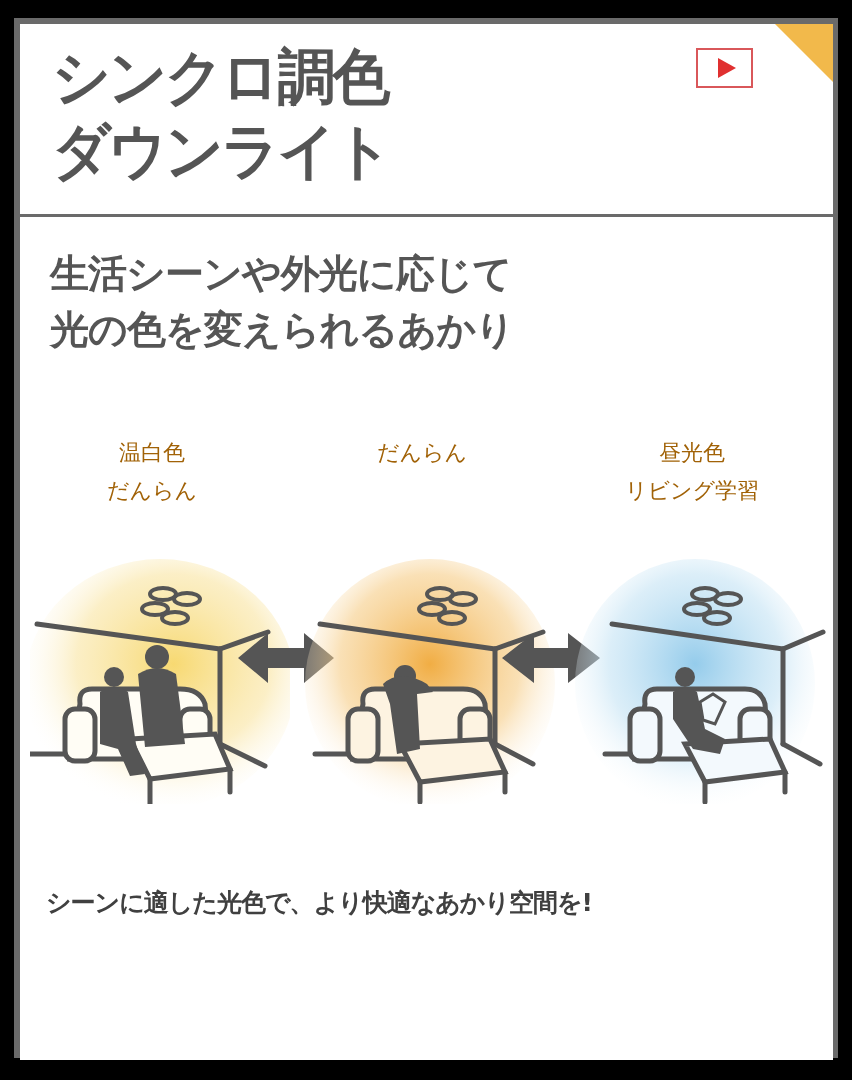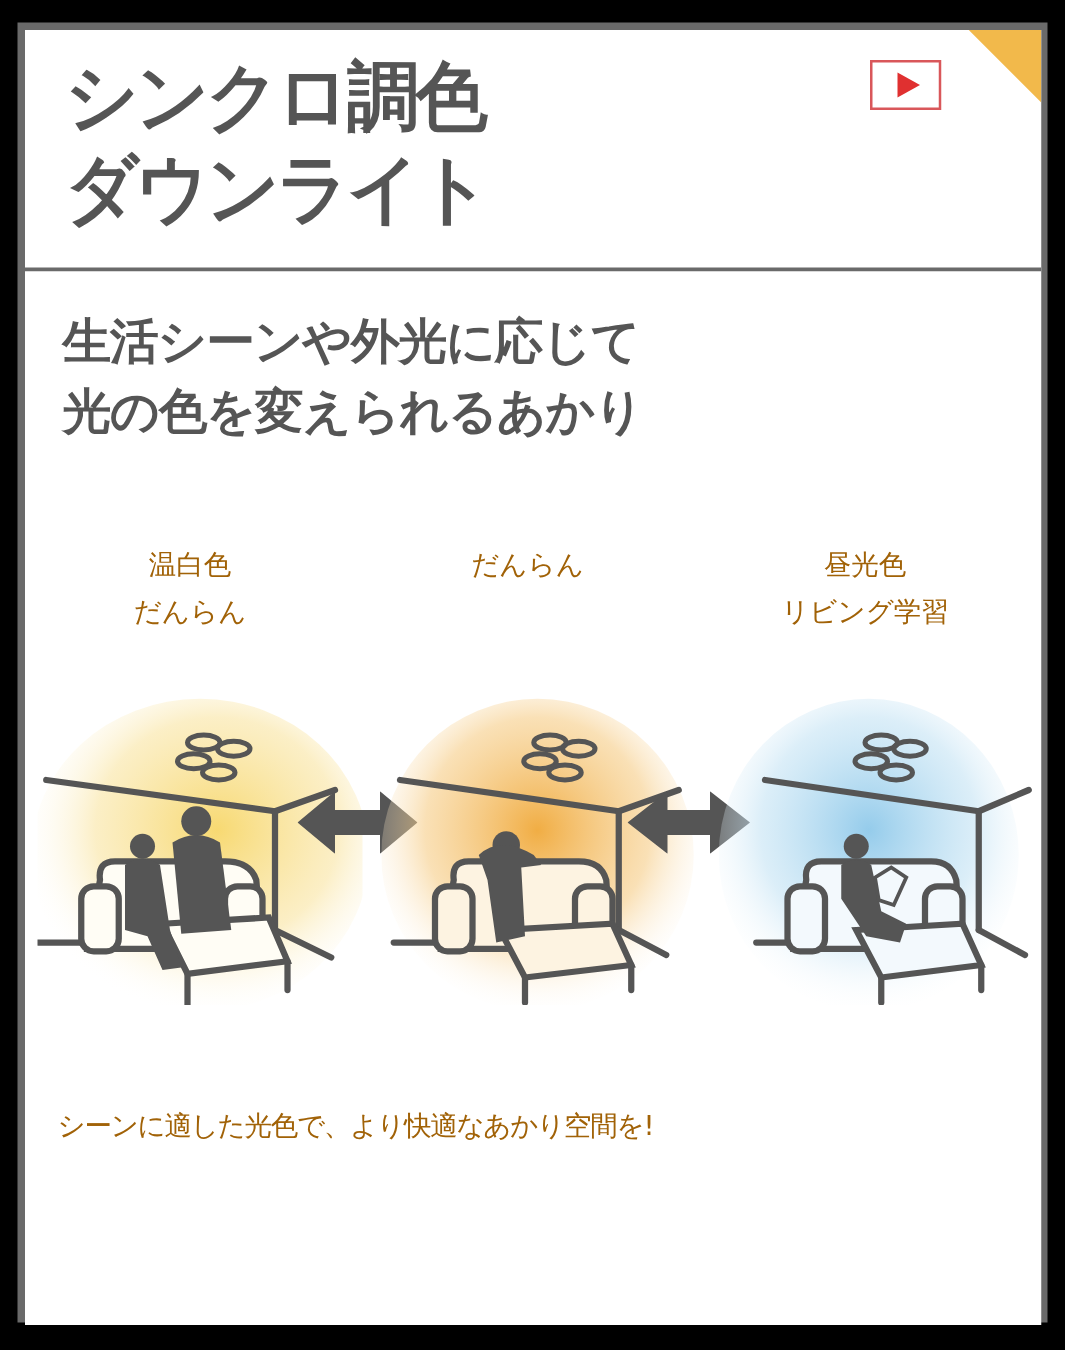--- a/index.html
+++ b/index.html
@@ -18,21 +18,21 @@
   .title span { display:block; }
   .divider { position:absolute; left:0; top:190px; width:100%; height:3px; background:#6a6a6a; }
   .subtitle { position:absolute; left:30px; top:222px; margin:0; font-size:39px; line-height:56px; font-weight:bold; color:#555; letter-spacing:-1px; }
   .subtitle span { display:block; }
   .scene-label { position:absolute; top:410px; width:220px; text-align:center; color:#a16207; font-size:22px; line-height:38px; }
   .scene-label span { display:block; }
   .scene-label .mode { font-weight:normal; }
   .scene-label .use { font-weight:normal; }
   .illus { position:absolute; top:520px; }
   .arrow { position:absolute; }
-  .footer { position:absolute; left:26px; top:862px; margin:0; font-size:22px; color:#a16207; letter-spacing:-1px; }
+  .footer { position:absolute; left:26px; top:862px; margin:0; font-size:25px; color:#404040; letter-spacing:-1px;font-weight:bold; }
 </style>
 </head>
 <body>
 
 <div class="frame"></div>
 <div class="panel">
 
   <div class="corner"></div>
 
   <div class="play-btn">

